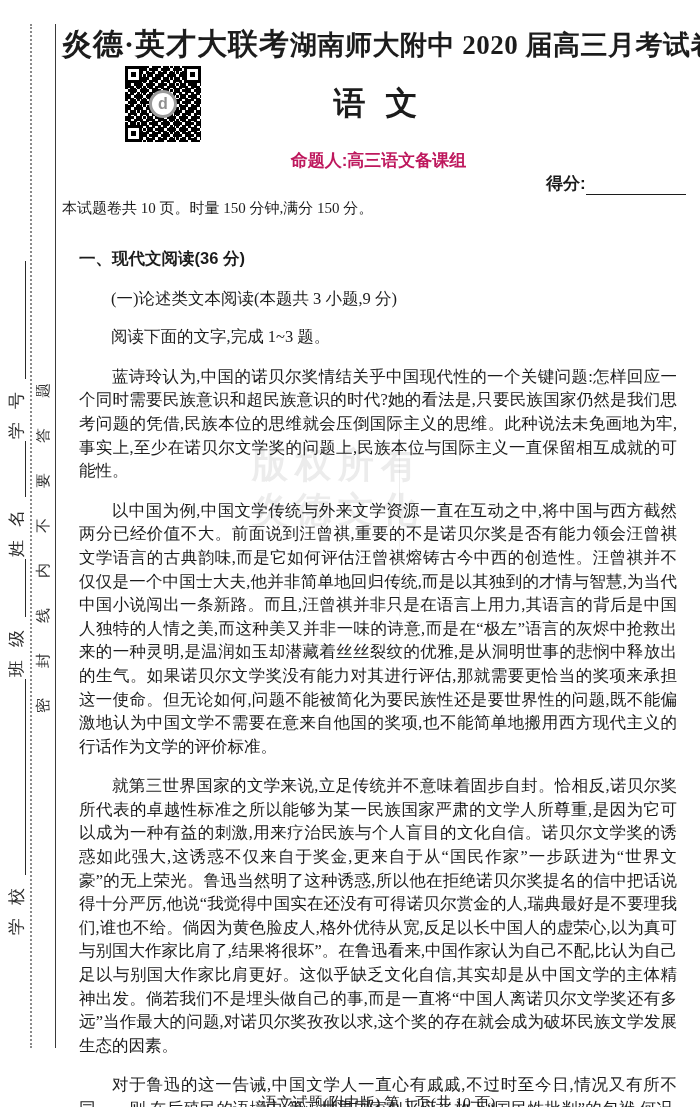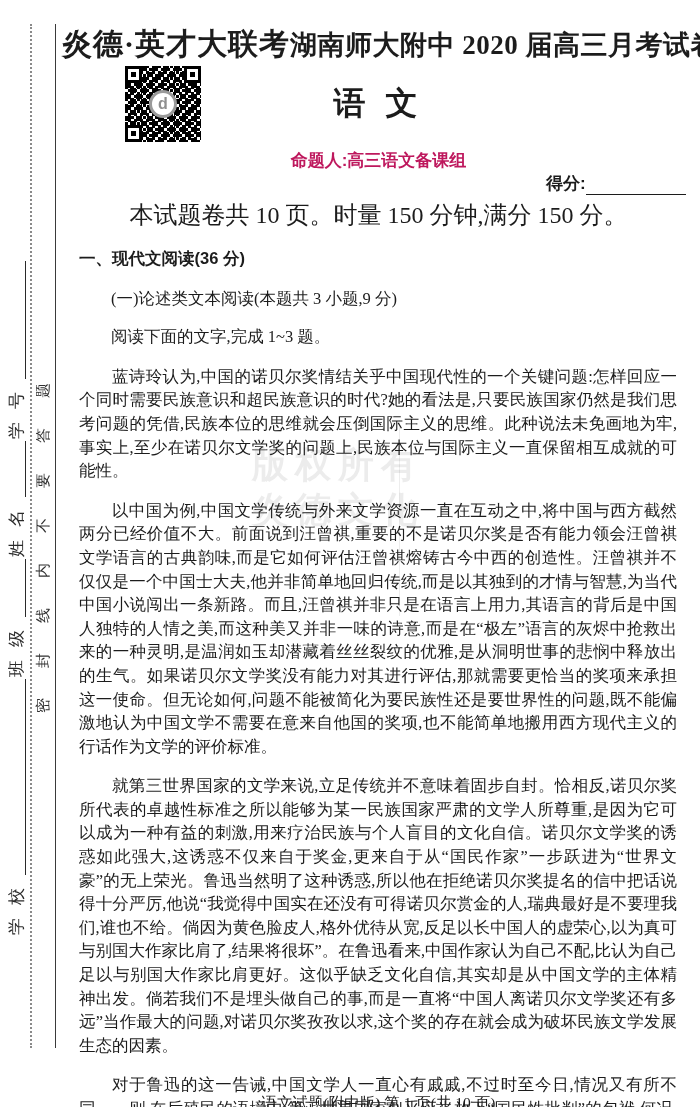--- a/index.html
+++ b/index.html
@@ -51,22 +51,22 @@
   .subject-title{position:absolute;top:82px;left:0;width:100%;text-align:center;
                  font-size:32px;font-weight:600;letter-spacing:6px;}
   .setter-line{position:absolute;top:149px;left:0;width:100%;text-align:center;
                font-family:"Liberation Sans","DejaVu Sans",sans-serif;
                font-weight:bold;font-size:17px;color:#be185d;}
   .score-row{position:absolute;top:172px;left:484px;white-space:nowrap;
              font-family:"Liberation Sans","DejaVu Sans",sans-serif;
              font-weight:bold;font-size:17px;}
   .score-blank{display:inline-block;width:100px;height:18px;
                border-bottom:1.5px solid #1c1c1c;vertical-align:bottom;}
-  .paper-info{position:absolute;top:199px;left:0;width:100%;text-align:center;
-              font-size:24px;}
+  .paper-info{position:absolute;top:199px;left:0;width:100%;
+              font-size:15px;}
 
   
   .bodytext{position:absolute;top:231px;left:1px;width:630px;
             font-size:16.5px;line-height:23.6px;text-align:justify;}
   .sec-head{font-family:"Liberation Sans","DejaVu Sans",sans-serif;
             font-weight:bold;font-size:16.5px;margin:16px;}
   .sub-line{margin:15px;text-indent:2em;}
   .para{margin:16px;text-indent:2em;}
 
   

